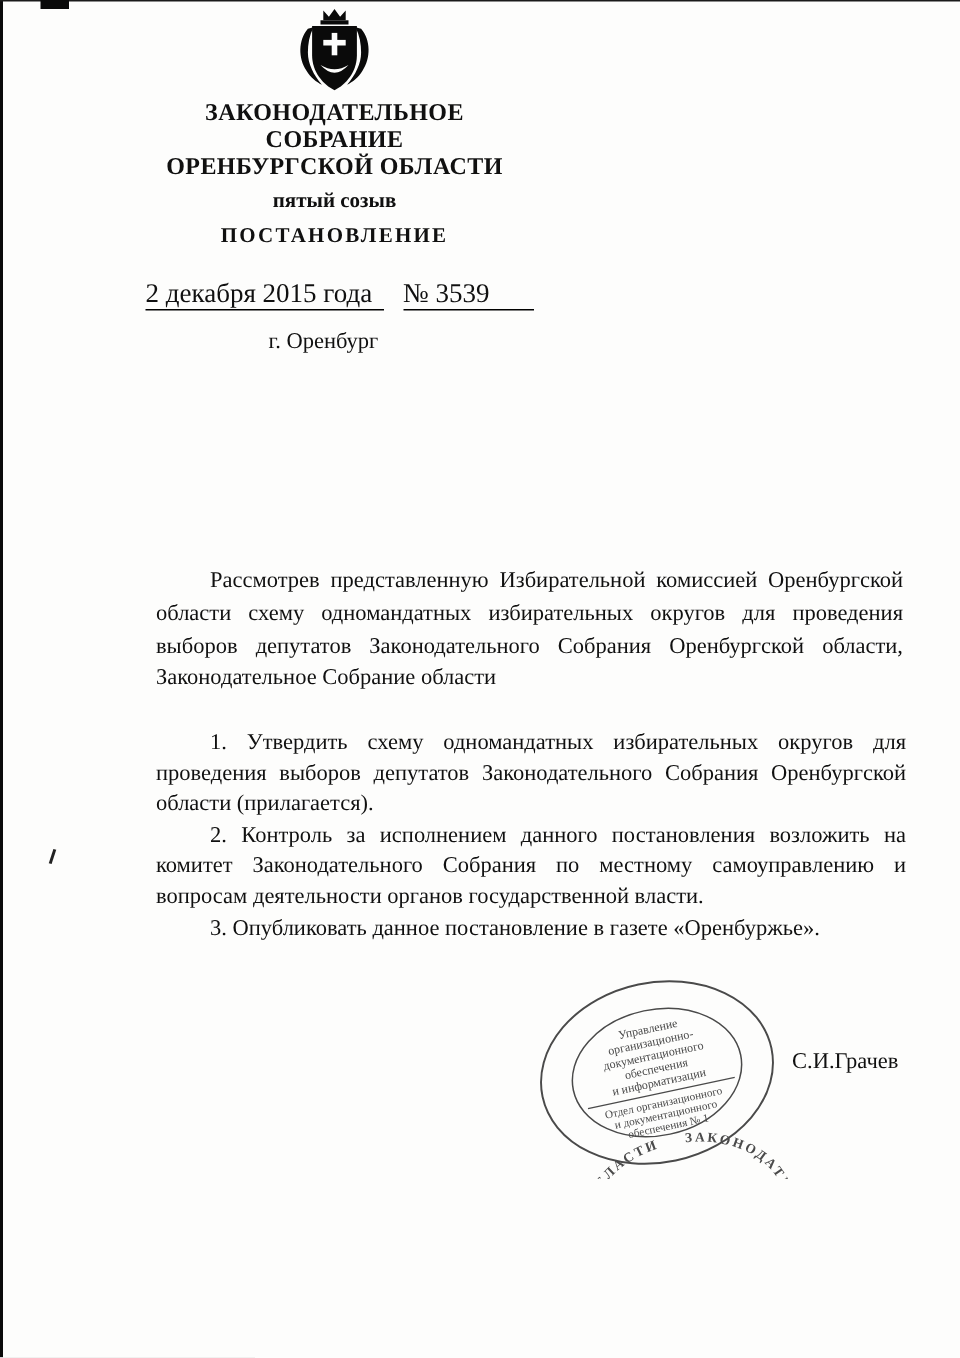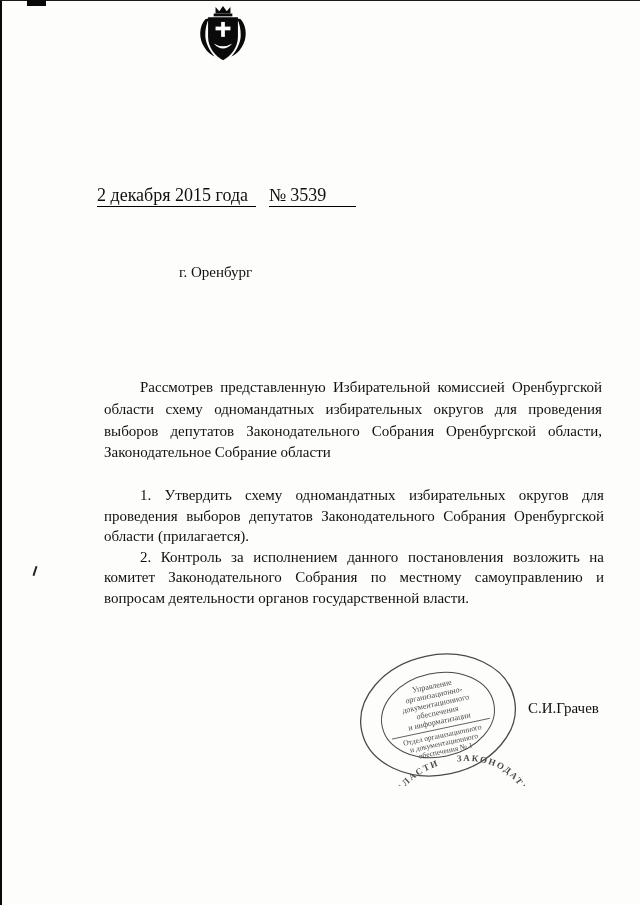--- a/index.html
+++ b/index.html
@@ -18,21 +18,21 @@
   .header { position:absolute; left:68px; top:67px; width:310px; text-align:center; font-weight:bold; }
   .org-line { font-size:16px; line-height:18px; letter-spacing:0.3px; }
   .convocation { font-size:14px; margin-top:6px; line-height:16px; }
   .doc-type { font-size:14px; margin-top:7px; letter-spacing:1.5px; line-height:16px; }
 
   .dateline { position:absolute; left:97px; top:185px; font-size:18px; white-space:nowrap; }
   .dateline .u { border-bottom:1px solid #000; display:inline-block; }
   .dateline .date { padding-right:8px; }
   .dateline .num { margin-left:8px; padding-right:30px; }
 
-  .city { position:absolute; left:179px; top:220px; font-size:15px;margin-top:44px; }
+  .city { position:absolute; left:179px; top:220px; font-size:15px; }
 
   .subject { position:absolute; left:104px; top:252px; width:272px; font-size:15px; line-height:19.5px; white-space:pre-line; }
 
   .intro { position:absolute; left:104px; top:377px; width:498px; font-size:15px; line-height:21.8px; text-align:justify; text-indent:36px; }
 
   .resolves { position:absolute; left:104px; top:464px; width:498px; text-align:center; font-size:15px; }
 
   .items { position:absolute; left:104px; top:485px; width:500px; }
   .items p { font-size:15px; line-height:20.6px; text-align:justify; text-indent:36px; }
 
@@ -58,35 +58,43 @@
     <path d="M22 9 L22 2 L26 6.5 L30 1 L34 6.5 L38 2 L38 9 Z" fill="#0a0a0a"></path>
     <rect x="20" y="9" width="20" height="3" fill="#0a0a0a"></rect>
     <path d="M11 15 C4 23 4 36 10 45 C13 50 17 53 21 55 C15 48 11 40 11 32 C11 26 12 20 15 14 Z" fill="#0a0a0a"></path>
     <path d="M49 15 C56 23 56 36 50 45 C47 50 43 53 39 55 C45 48 49 40 49 32 C49 26 48 20 45 14 Z" fill="#0a0a0a"></path>
     <path d="M14 13 L46 13 L46 34 C46 46 38 55 30 59 C22 55 14 46 14 34 Z" fill="#0a0a0a"></path>
     <rect x="28" y="18" width="4" height="16" fill="#fdfdfc"></rect>
     <rect x="22" y="23" width="16" height="4" fill="#fdfdfc"></rect>
     <path d="M20 41 Q30 52 40 41 Q30 47 20 41 Z" fill="#fdfdfc"></path>
   </svg>
 
+  <div class="header">
+    <div class="org-line">ЗАКОНОДАТЕЛЬНОЕ</div>
+    <div class="org-line">СОБРАНИЕ</div>
+    <div class="org-line">ОРЕНБУРГСКОЙ ОБЛАСТИ</div>
+    <div class="convocation">пятый созыв</div>
+    <div class="doc-type">ПОСТАНОВЛЕНИЕ</div>
+  </div>
 
   <div class="dateline">
     <span class="date u">2 декабря 2015 года</span>
     <span class="num u">№ 3539</span>
   </div>
 
   <div class="city">г. Оренбург</div>
 
 
   <p class="intro">Рассмотрев представленную Избирательной комиссией Оренбургской области схему одномандатных избирательных округов для проведения выборов депутатов Законодательного Собрания Оренбургской области, Законодательное Собрание области</p>
 
 
   <div class="items">
     <p>1. Утвердить схему одномандатных избирательных округов для проведения выборов депутатов Законодательного Собрания Оренбургской области (прилагается).</p>
     <p>2. Контроль за исполнением данного постановления возложить на комитет Законодательного Собрания по местному самоуправлению и вопросам деятельности органов государственной власти.</p>
+    <p>3. Опубликовать данное постановление в газете «Оренбуржье».</p>
   </div>
 
   <div class="sig-name">С.И.Грачев</div>
 
   <svg class="stamp" viewBox="-89 -71 178 142" aria-hidden="true">
     <g transform="rotate(-12)">
       <ellipse cx="0" cy="0" rx="78" ry="60" fill="none" stroke="#4a4a4a" stroke-width="1.3"></ellipse>
       <ellipse cx="0" cy="0" rx="57" ry="42" fill="none" stroke="#4a4a4a" stroke-width="1"></ellipse>
       <path id="ringPath" d="M 0 49 A 66 49 0 1 1 -0.05 49" fill="none"></path>
       <text class="ring-text" text-anchor="middle">

